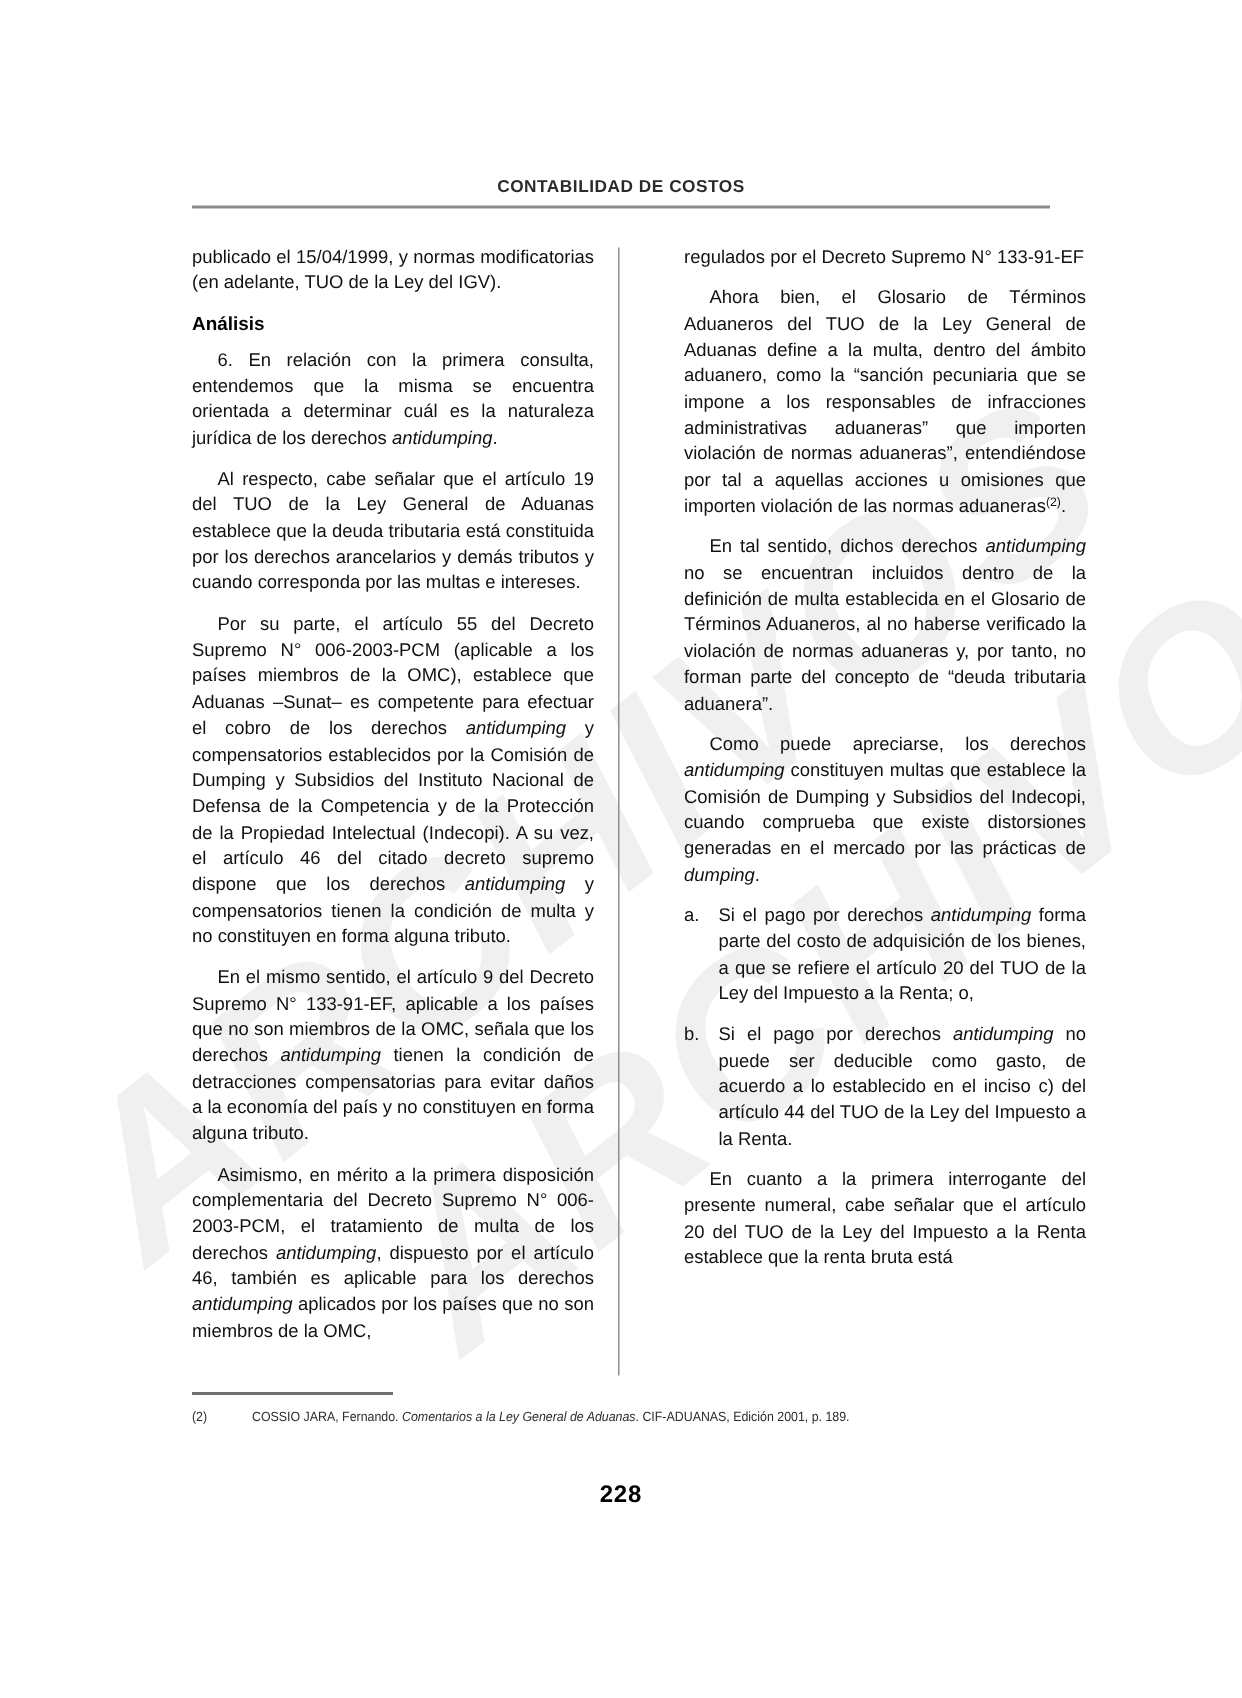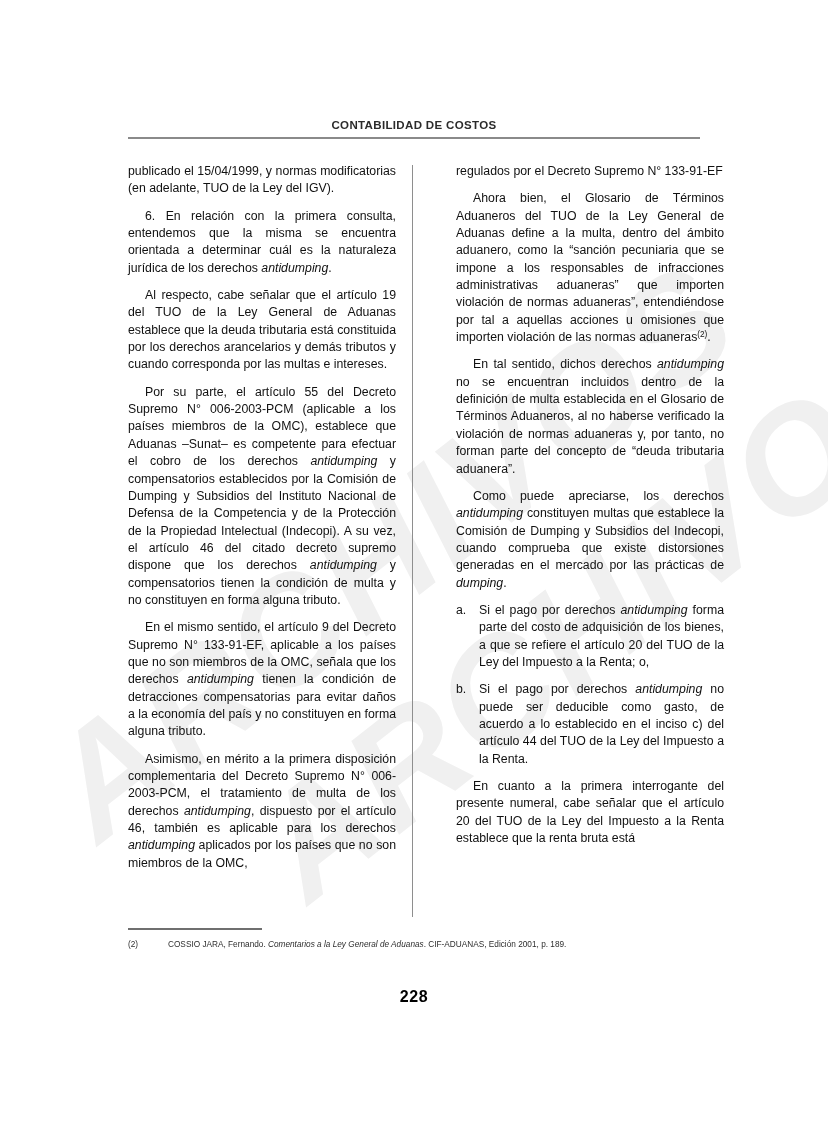--- a/index.html
+++ b/index.html
@@ -216,20 +216,21 @@
   </div>
 
   <div class="columns">
 
     <div class="col-divider"></div>
 
     <div class="col col-left">
 
       <p class="para noindent">publicado el 15/04/1999, y normas modificatorias (en adelante, TUO de la Ley del IGV).</p>
 
+      <h3 class="subhead">Análisis</h3>
 
       <p class="para"><span>6. En relación con la primera consulta, entendemos que la misma se encuentra orientada a determinar cuál es la naturaleza jurídica de los derechos </span><i>antidumping</i><span>.</span></p>
 
       <p class="para">Al respecto, cabe señalar que el artículo 19 del TUO de la Ley General de Aduanas establece que la deuda tributaria está constituida por los derechos arancelarios y demás tributos y cuando corresponda por las multas e intereses.</p>
 
       <p class="para"><span>Por su parte, el artículo 55 del Decreto Supremo N° 006-2003-PCM (aplicable a los países miembros de la OMC), establece que Aduanas –Sunat– es competente para efectuar el cobro de los derechos </span><i>antidumping</i><span> y compensatorios establecidos por la Comisión de Dumping y Subsidios del Instituto Nacional de Defensa de la Competencia y de la Protección de la Propiedad Intelectual (Indecopi). A su vez, el artículo 46 del citado decreto supremo dispone que los derechos </span><i>antidumping</i><span> y compensatorios tienen la condición de multa y no constituyen en forma alguna tributo.</span></p>
 
       <p class="para"><span>En el mismo sentido, el artículo 9 del Decreto Supremo N° 133-91-EF, aplicable a los países que no son miembros de la OMC, señala que los derechos </span><i>antidumping</i><span> tienen la condición de detracciones compensatorias para evitar daños a la economía del país y no constituyen en forma alguna tributo.</span></p>
 
       <p class="para"><span>Asimismo, en mérito a la primera disposición complementaria del Decreto Supremo N° 006-2003-PCM, el tratamiento de multa de los derechos </span><i>antidumping</i><span>, dispuesto por el artículo 46, también es aplicable para los derechos </span><i>antidumping</i><span> aplicados por los países que no son miembros de la OMC,</span></p>

